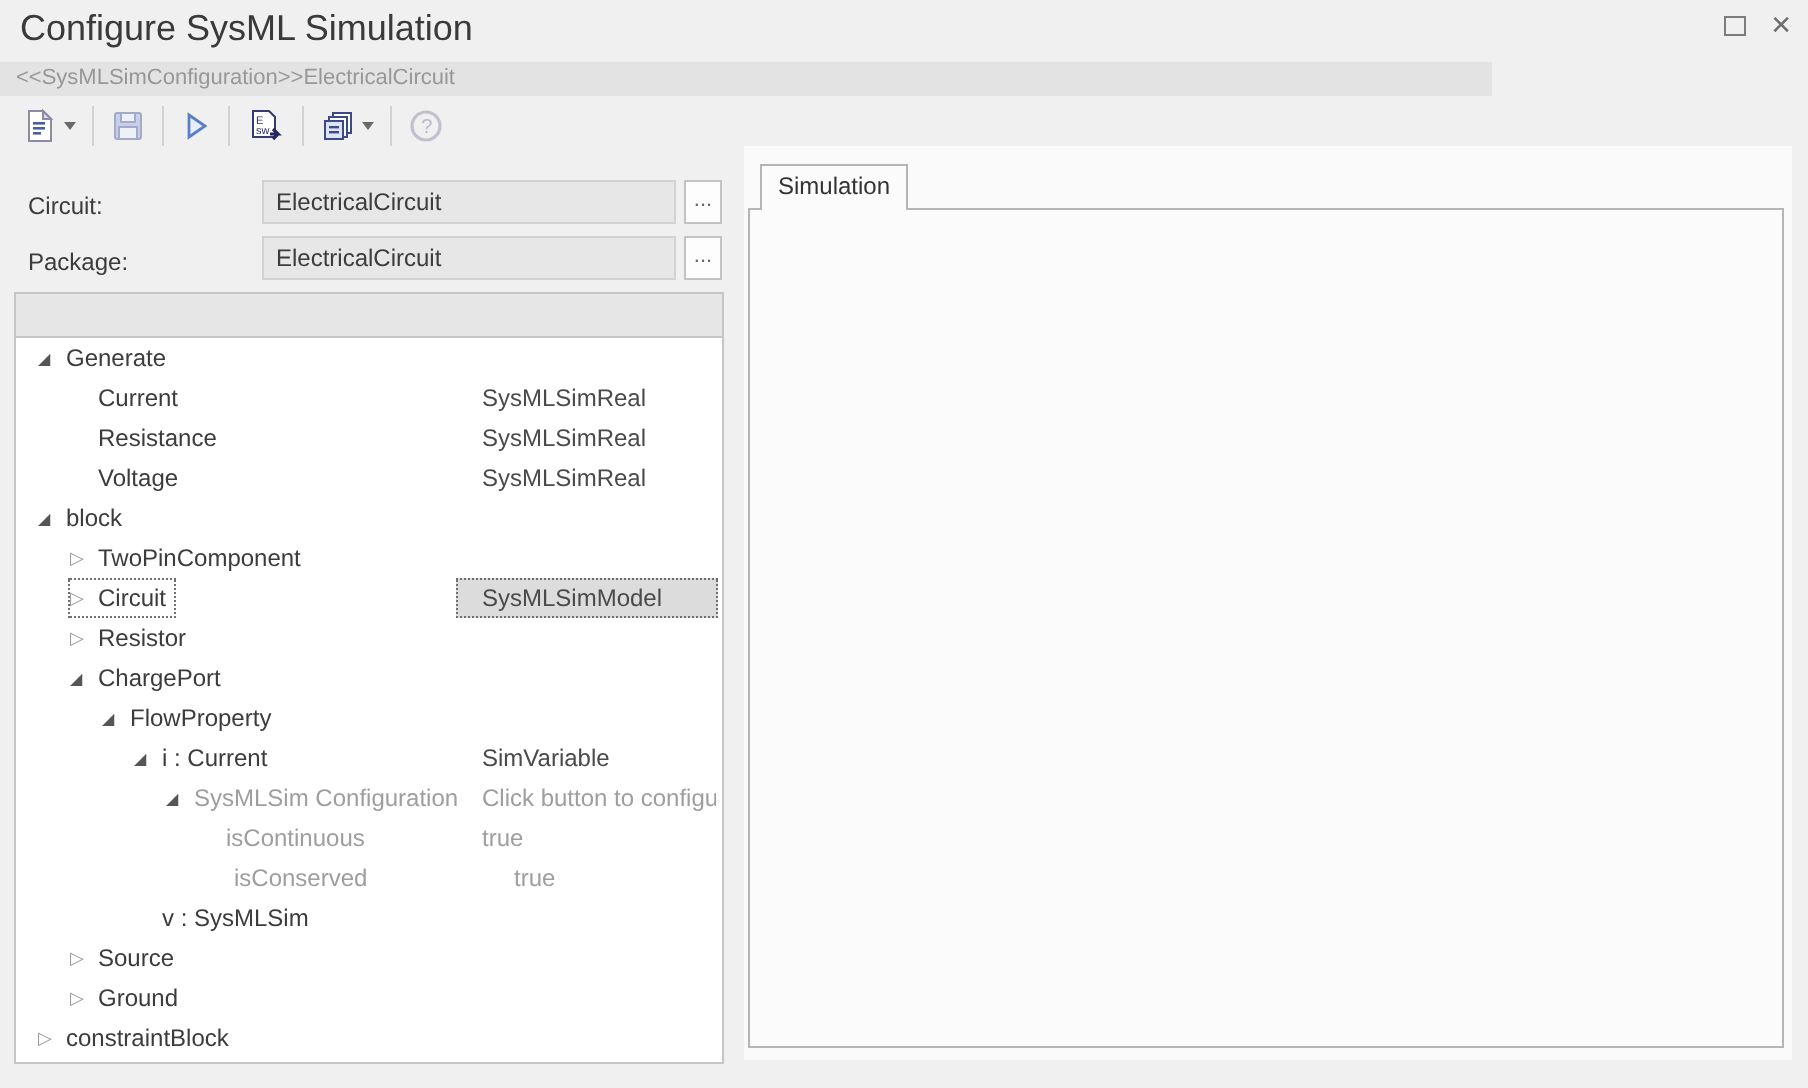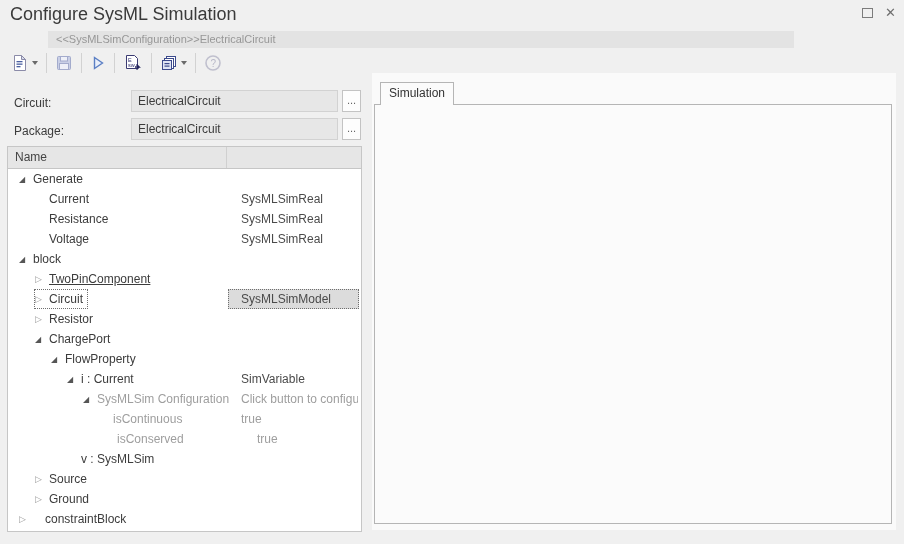--- a/index.html
+++ b/index.html
@@ -9,21 +9,21 @@
     background:#f0f0f0; color:#3c3c3c; font-size:12px;
     position:relative; overflow:hidden;
   }
   .abs { position:absolute; }
 
   
   .title { left:10px; top:4px; font-size:18px; color:#3a3a3a; }
   .winbtns { right:8px; top:8px; display:flex; gap:12px; align-items:center; }
   .maxbox { width:11px; height:10px; border:1.5px solid #7c7c7c; display:inline-block; }
   .closex { font-size:13px; color:#6e6e6e; line-height:10px; }
-  .subtitle-band { left:0; top:31px; width:746px; height:17px; background:#e3e3e3;margin-left:48px; }
+  .subtitle-band { left:0; top:31px; width:746px; height:17px; background:#e3e3e3; }
   .subtitle { position:absolute; left:8px; top:2px; font-size:11px; color:#979797; }
   .toolbar { left:0; top:48px; width:904px; height:30px; display:flex; align-items:center; padding-left:8px; }
   .tbtn { display:flex; align-items:center; justify-content:center; height:24px; padding:0 3px; }
   .caret { width:0; height:0; border-left:3px solid transparent; border-right:3px solid transparent; border-top:4px solid #6a6a6a; margin-left:3px; }
   .tsep { width:1px; height:20px; background:#d2d2d2; margin:0 5px; }
 
   
   .fldlabel { color:#3c3c3c; }
   .roinput { background:#e7e7e7; border:1px solid #d2d2d2; height:22px; line-height:20px; padding-left:6px; color:#3c3c3c; }
   .browse { width:19px; height:22px; background:#fdfdfd; border:1px solid #c3c3c3; color:#666;
@@ -145,21 +145,20 @@
 <div class="abs roinput" style="left:131px;top:90px;width:207px;">ElectricalCircuit</div>
 <div class="abs browse" style="left:342px;top:90px;">...</div>
 
 <div class="abs fldlabel" style="left:14px;top:124px;">Package:</div>
 <div class="abs roinput" style="left:131px;top:118px;width:207px;">ElectricalCircuit</div>
 <div class="abs browse" style="left:342px;top:118px;">...</div>
 
 
 <div class="abs treebox">
   <div class="treehdr">
-    <div class="hc1">Name</div>
   </div>
   <div id="tree-rows">
       <div class="tree-row" style="padding-left: 10px;">
         <span class="namewrap">
           <span class="twisty tw-exp">◢</span>
           <span class="tname" style="padding-right: 4px;">Generate</span>
         </span>
         <span class="tval"></span>
       </div>
       <div class="tree-row" style="padding-left: 26px;">
@@ -186,21 +185,21 @@
       <div class="tree-row" style="padding-left: 10px;">
         <span class="namewrap">
           <span class="twisty tw-exp">◢</span>
           <span class="tname" style="padding-right: 4px;">block</span>
         </span>
         <span class="tval"></span>
       </div>
       <div class="tree-row" style="padding-left: 26px;">
         <span class="namewrap">
           <span class="twisty tw-col">▷</span>
-          <span class="tname" style="padding-right: 4px; text-decoration: underline;">TwoPinComponent</span>
+          <span class="tname" style="padding-right: 4px;">TwoPinComponent</span>
         </span>
         <span class="tval"></span>
       </div>
       <div class="tree-row sel" style="padding-left: 26px;">
         <span class="namewrap">
           <span class="twisty tw-col">▷</span>
           <span class="tname" style="padding-right: 4px;">Circuit</span>
         </span>
         <span class="tval">SysMLSimModel</span>
       </div>
@@ -270,21 +269,21 @@
       <div class="tree-row" style="padding-left: 26px;">
         <span class="namewrap">
           <span class="twisty tw-col">▷</span>
           <span class="tname" style="padding-right: 4px;">Ground</span>
         </span>
         <span class="tval"></span>
       </div>
       <div class="tree-row" style="padding-left: 10px;">
         <span class="namewrap">
           <span class="twisty tw-col">▷</span>
-          <span class="tname" style="padding-right: 4px; margin-left: 12px;">constraintBlock</span>
+          <span class="tname" style="padding-right: 4px;">constraintBlock</span>
         </span>
         <span class="tval"></span>
       </div>
     </div>
 </div>
 
 
 <div class="abs right-bg"></div>
 <div class="abs tab">Simulation</div>
 <div class="abs pane"></div>

